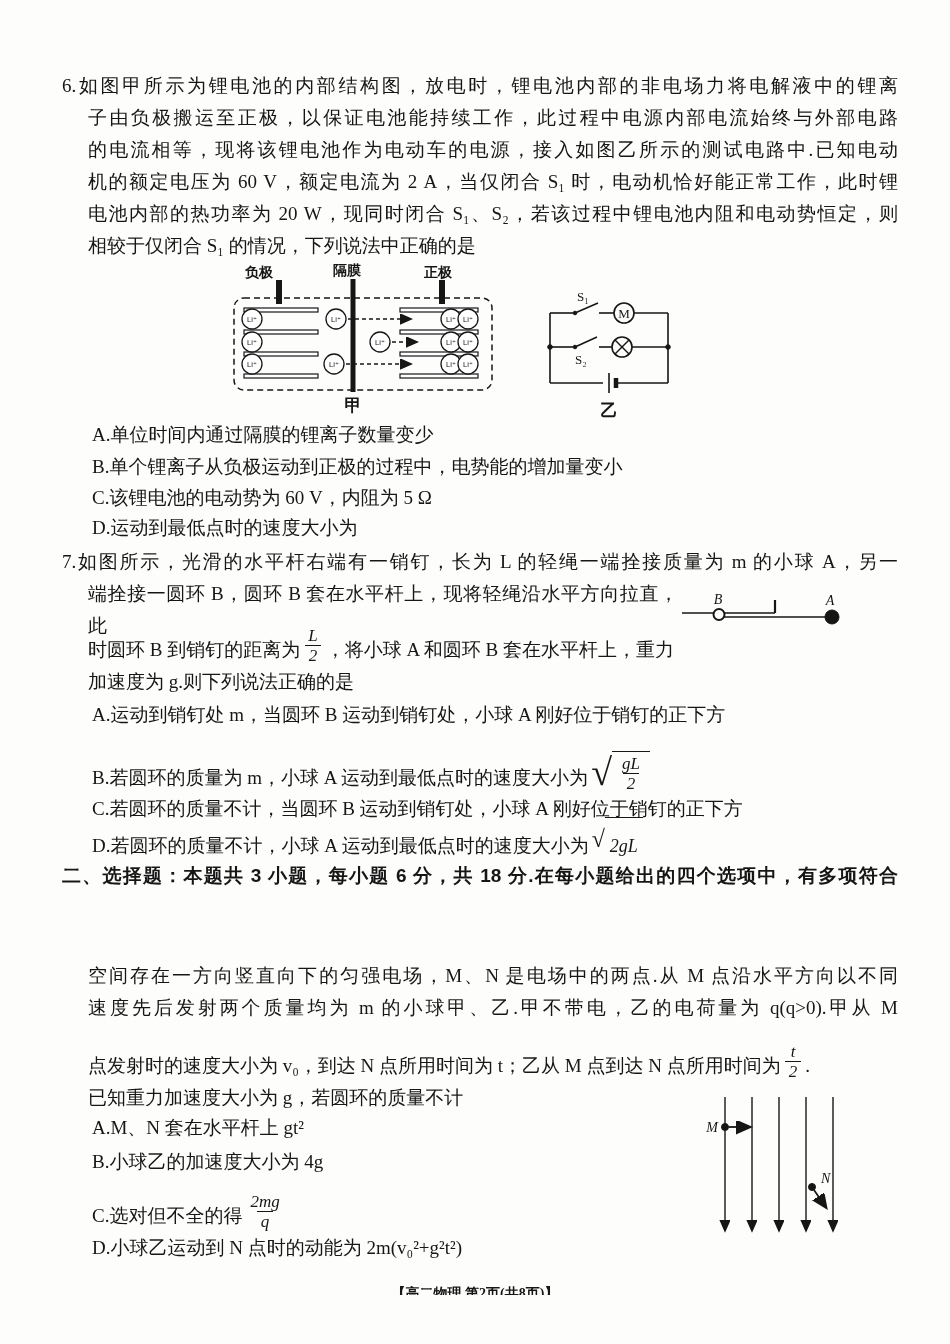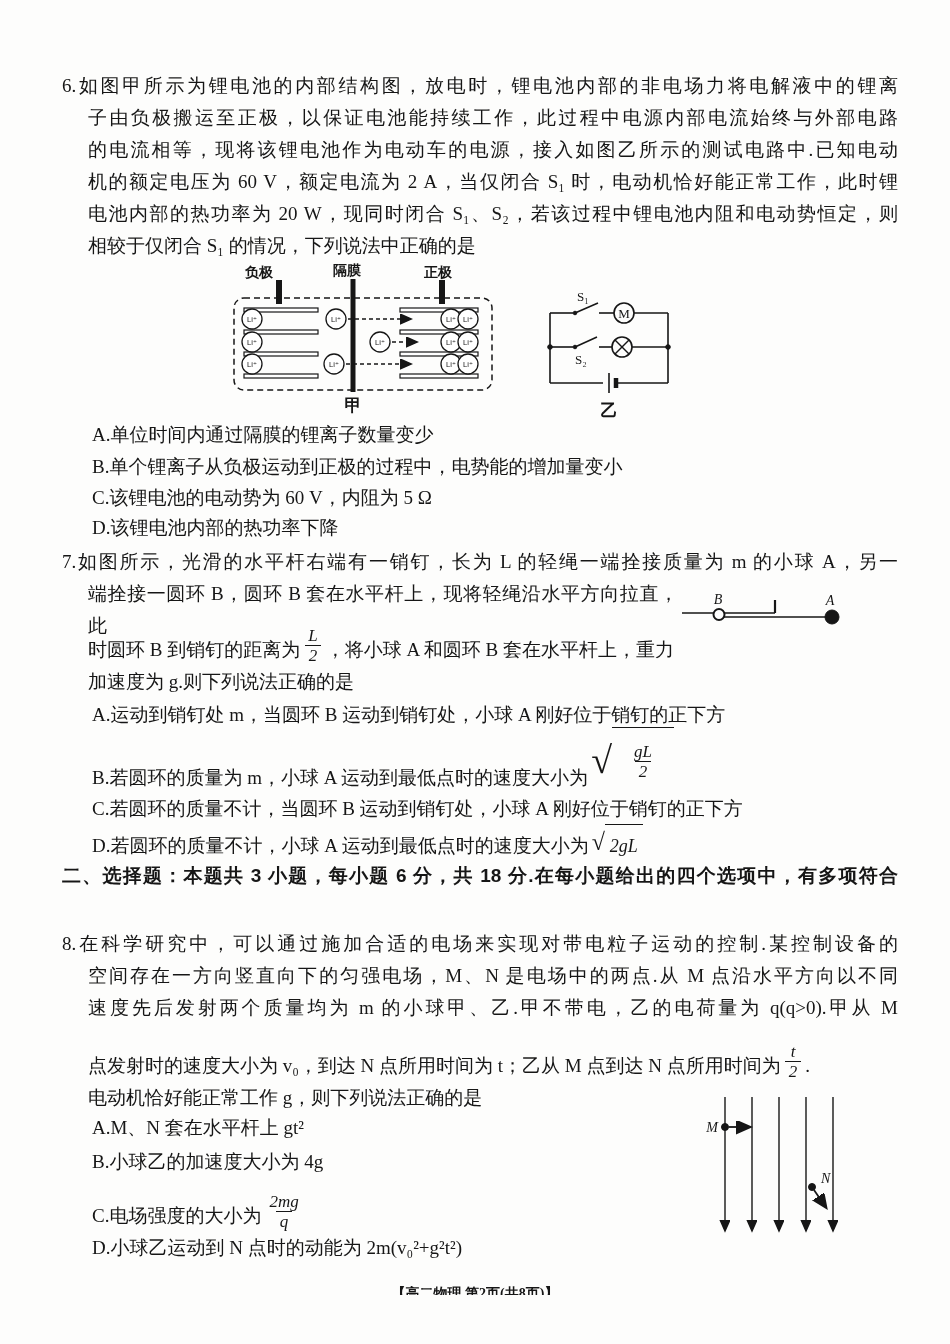--- a/index.html
+++ b/index.html
@@ -15,21 +15,21 @@
   .frac{display:inline-flex;flex-direction:column;align-items:center;font-style:italic;
         font-size:17px;line-height:1.15;margin:0 4px;vertical-align:middle;}
   .frac .num{padding:0 4px;}
   .frac .den{border-top:1.6px solid #161616;padding:0 4px;}
   .sqrt{display:inline-flex;align-items:center;margin:0 3px;vertical-align:middle;}
   .sqrt .sign{line-height:.9;font-style:normal;}
   .sqrt.tall .sign{font-size:38px;}
   .sqrt.short .sign{font-size:24px;}
   .sqrt .body{border-top:1.8px solid #161616;}
   .sqrt.tall .body{padding:2px 6px 0;}
-  .sqrt.short .body{padding:5px 5px 0;font-style:italic;font-size:18px;}
+  .sqrt.short .body{padding:12px 5px 0;font-style:italic;font-size:18px;}
   .fig{position:absolute;}
   .fig line,.fig rect,.fig circle,.fig path{stroke:#161616;}
   .fig text{stroke:none;fill:#161616;}
   .figlab{font-family:"Liberation Sans","DejaVu Sans",sans-serif;font-size:14px;font-weight:700;}
   .figcap{font-size:17px;font-weight:600;}
   .iont{font-family:"Liberation Sans","DejaVu Sans",sans-serif;font-size:7.5px;}
   .cirlab{font-size:13px;}
   .mathlab{font-size:14px;font-style:italic;}
   .footer{position:absolute;top:1286px;left:0;right:0;height:9px;overflow:hidden;
           text-align:center;font-size:14px;line-height:16px;font-weight:700;}
@@ -144,21 +144,21 @@
     <line x1="71" y1="90" x2="71" y2="100" stroke-width="4.5"></line>
     <line x1="73" y1="95" x2="123" y2="95" stroke-width="1.6"></line>
     <text class="cirlab" x="32" y="13">S₁</text>
     <text class="cirlab" x="30" y="76">S₂</text>
     <text class="figcap" x="64" y="128" text-anchor="middle">乙</text>
   </svg>
 
   <div class="line choice" style="top:419px">A.单位时间内通过隔膜的锂离子数量变少</div>
   <div class="line choice" style="top:451px">B.单个锂离子从负极运动到正极的过程中，电势能的增加量变小</div>
   <div class="line choice" style="top:482px">C.该锂电池的电动势为 60 V，内阻为 5 Ω</div>
-  <div class="line choice" style="top:512px">D.该锂电池内部的热功率下降</div>
+  <div class="line choice" style="top:512px">D.运动到最低点时的速度大小为</div>
 
   <div class="line j qnum" style="top:546px">7.如图所示，光滑的水平杆右端有一销钉，长为 L 的轻绳一端拴接质量为 m 的小球 A，另一</div>
   <div class="line j narrow" style="top:578px">端拴接一圆环 B，圆环 B 套在水平杆上，现将轻绳沿水平方向拉直，此</div>
   <div class="line fx" style="top:610px;height:56px">
     <span>时圆环 B 到销钉的距离为</span>
     <span class="frac">
       <span class="num">L</span>
       <span class="den">2</span>
     </span>
     <span>，将小球 A 和圆环 B 套在水平杆上，重力</span>
@@ -174,50 +174,49 @@
     <text class="mathlab" x="46" y="24" text-anchor="middle">B</text>
     <text class="mathlab" x="158" y="25" text-anchor="middle">A</text>
   </svg>
 
   <div class="line choice" style="top:699px">A.运动到销钉处 m，当圆环 B 运动到销钉处，小球 A 刚好位于销钉的正下方</div>
   <div class="line choice fx" style="top:734px;height:60px">
     <span>B.若圆环的质量为 m，小球 A 运动到最低点时的速度大小为</span>
     <span class="sqrt tall">
       <span class="sign">√</span>
       <span class="body">
-        <span class="frac" style="margin:12px">
+        <span class="frac" style="margin:0">
           <span class="num">gL</span>
           <span class="den">2</span>
         </span>
       </span>
     </span>
   </div>
   <div class="line choice" style="top:793px">C.若圆环的质量不计，当圆环 B 运动到销钉处，小球 A 刚好位于销钉的正下方</div>
   <div class="line choice fx" style="top:826px;height:36px">
     <span>D.若圆环的质量不计，小球 A 运动到最低点时的速度大小为</span>
     <span class="sqrt short">
       <span class="sign">√</span>
       <span class="body">2gL</span>
     </span>
   </div>
 
   <div class="line j qnum sec" style="top:860px">二、选择题：本题共 3 小题，每小题 6 分，共 18 分.在每小题给出的四个选项中，有多项符合</div>
 
-  <div class="line j qnum" style="top:928px">8.在科学研究中，可以通过施加合适的电场来实现对带电粒子运动的控制.某控制设备的</div>
   <div class="line j" style="top:960px">空间存在一方向竖直向下的匀强电场，M、N 是电场中的两点.从 M 点沿水平方向以不同</div>
   <div class="line j" style="top:992px">速度先后发射两个质量均为 m 的小球甲、乙.甲不带电，乙的电荷量为 q(q&gt;0).甲从 M</div>
   <div class="line fx" style="top:1026px;height:56px">
     <span>点发射时的速度大小为 v₀，到达 N 点所用时间为 t；乙从 M 点到达 N 点所用时间为</span>
     <span class="frac">
       <span class="num">t</span>
       <span class="den">2</span>
     </span>
     <span>.</span>
   </div>
-  <div class="line" style="top:1082px">电动机恰好能正常工作 g，则下列说法正确的是</div>
+  <div class="line" style="top:1082px">已知重力加速度大小为 g，若圆环的质量不计</div>
 
   <svg class="fig" style="left:690px;top:1093px" width="200" height="170" viewBox="0 0 200 170">
     <defs>
       <marker id="arrF" markerWidth="9" markerHeight="9" refX="6.5" refY="3.5" orient="auto">
         <path d="M0,0L8,3.5L0,7Z" fill="#161616" stroke="none"></path>
       </marker>
     </defs>
     <line x1="35" y1="4" x2="35" y2="136" stroke-width="1.4" marker-end="url(#arrF)"></line>
     <line x1="62" y1="4" x2="62" y2="136" stroke-width="1.4" marker-end="url(#arrF)"></line>
     <line x1="89" y1="4" x2="89" y2="136" stroke-width="1.4" marker-end="url(#arrF)"></line>
@@ -227,21 +226,21 @@
     <line x1="39" y1="34" x2="58" y2="34" stroke-width="1.8" marker-end="url(#arrF)"></line>
     <text class="mathlab" x="28" y="39" text-anchor="end">M</text>
     <circle cx="122" cy="94" r="3.5" fill="#161616" stroke="none"></circle>
     <line x1="124" y1="97" x2="135" y2="113" stroke-width="1.8" marker-end="url(#arrF)"></line>
     <text class="mathlab" x="131" y="90">N</text>
   </svg>
 
   <div class="line choice" style="top:1112px">A.M、N 套在水平杆上 gt²</div>
   <div class="line choice" style="top:1146px">B.小球乙的加速度大小为 4g</div>
   <div class="line choice fx" style="top:1180px;height:52px">
-    <span>C.电场强度的大小为</span>
+    <span>C.选对但不全的得</span>
     <span class="frac">
       <span class="num">2mg</span>
       <span class="den">q</span>
     </span>
   </div>
   <div class="line choice" style="top:1232px">D.小球乙运动到 N 点时的动能为 2m(v₀²+g²t²)</div>
 
   <div class="footer">【高二物理 第2页(共8页)】</div>
 
 </div>

